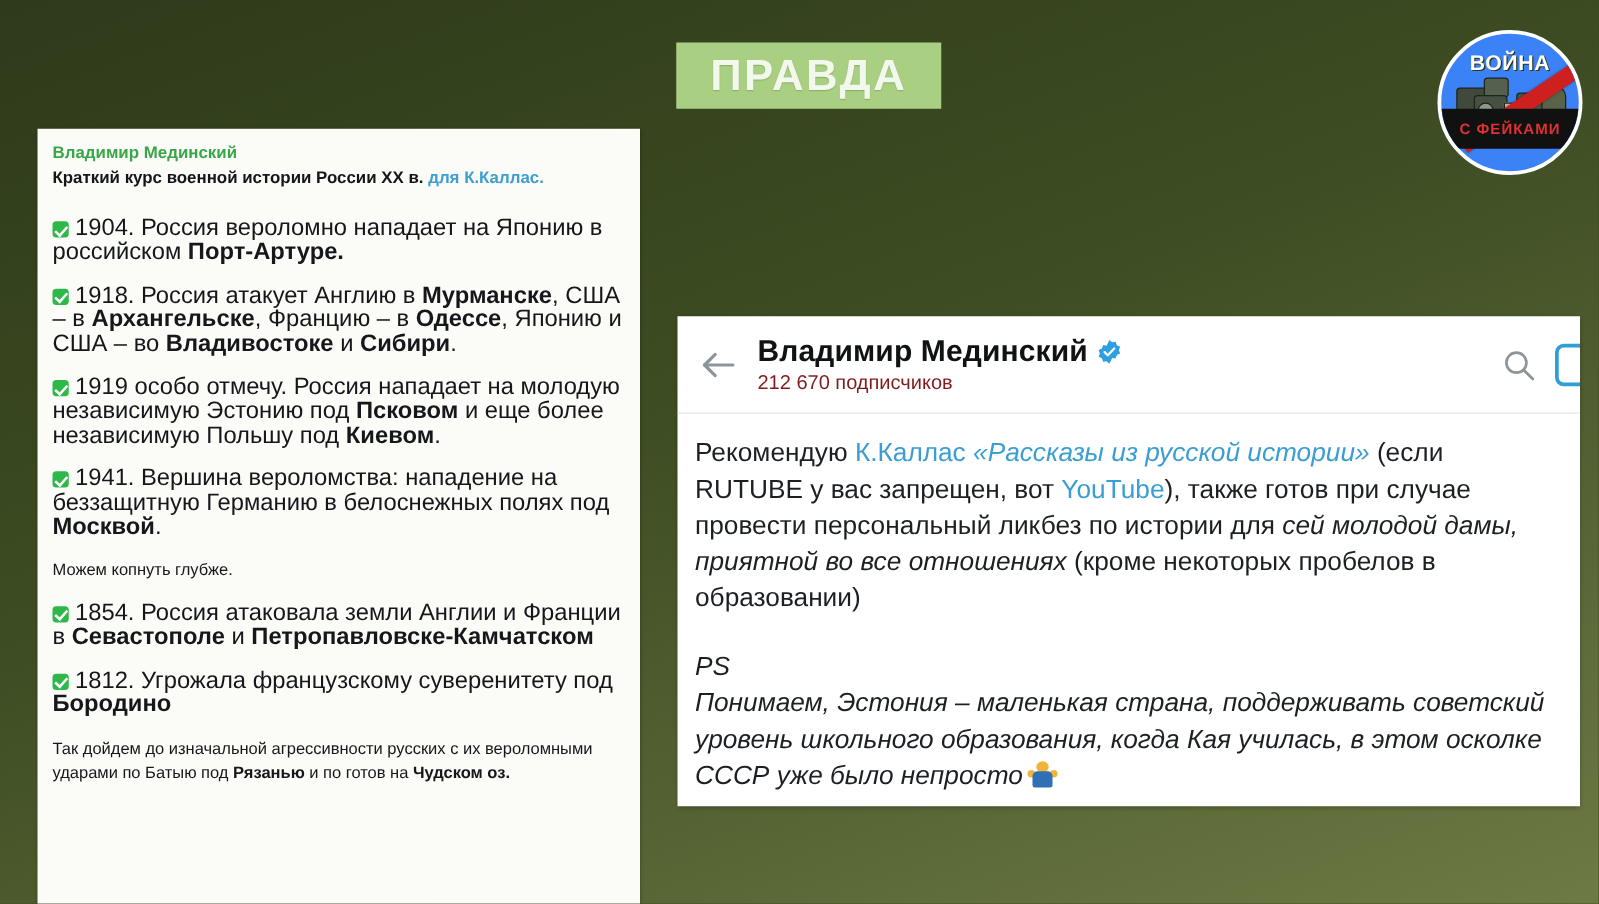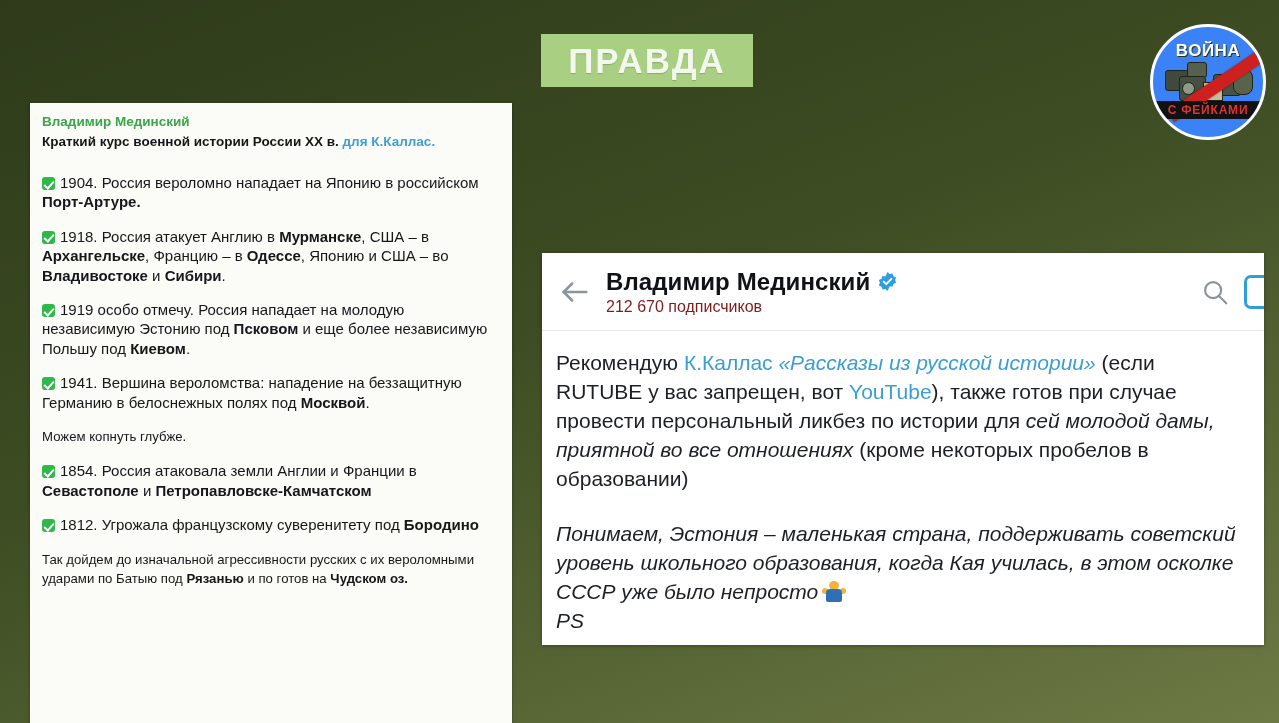--- a/index.html
+++ b/index.html
@@ -78,21 +78,21 @@
     position: absolute;
     left: 8px; top: 52px;
     width: 112px; height: 13px;
     background: #cf2020;
     transform: rotate(-34deg);
     transform-origin: center;
     z-index: 5;
     box-shadow: 0 0 2px rgba(0,0,0,.4);
   }
   .logo-footer {
-    position: absolute; left: 0; right: 0; bottom: 18px; height: 18px;
+    position: absolute; left: 0; right: 0; bottom: 18px; height: 32px;
     background: #111111;
     display: flex; align-items: center; justify-content: center;
     z-index: 6;
   }
   .logo-footer span {
     color: #e03232; font-size: 12px; font-weight: bold; letter-spacing: .8px;
   }
 
   
   .left-panel {
@@ -113,21 +113,21 @@
   }
   .lp-subtitle {
     font-size: 13.5px;
     line-height: 19px;
     color: #14161a;
     font-weight: bold;
     margin-bottom: 22px;
   }
   .lp-subtitle .link { color: #3f9fd0; font-weight: bold; }
   .lp-item {
-    font-size: 15px;
+    font-size: 19px;
     line-height: 19.4px;
     color: #15171b;
     margin-bottom: 15px;
     position: relative;
   }
   .lp-item b { font-weight: bold; }
   .chk {
     display: inline-block;
     width: 13px; height: 13px;
     background: #2fb84a;
@@ -310,19 +310,19 @@
             <line x1="15.4" y1="15.4" x2="21" y2="21"></line>
         </svg>
       </div>
       <div class="tg-blue-icon"></div>
     </div>
   </div>
 
   <div class="tg-body">
     <p id="tg-msg"><span class="">Рекомендую </span><span class="link">К.Каллас </span><span class="link-it">«Рассказы из русской истории»</span><span class=""> (если RUTUBE у вас запрещен, вот </span><span class="link">YouTube</span><span class="">), также готов при случае провести персональный ликбез по истории для </span><span class="it">сей молодой дамы, приятной во все отношениях</span><span class=""> (кроме некоторых пробелов в образовании)</span></p>
     <div class="tg-ps">
+      <div>PS</div>
       <div>
         <span>Понимаем, Эстония – маленькая страна, поддерживать советский уровень школьного образования, когда Кая училась, в этом осколке СССР уже было непросто</span><span class="shrug"><span class="head"></span><span class="arm-l"></span><span class="arm-r"></span><span class="body"></span></span>
       </div>
-      <div>PS</div>
     </div>
   </div>
 </div>
 
 </body></html>

